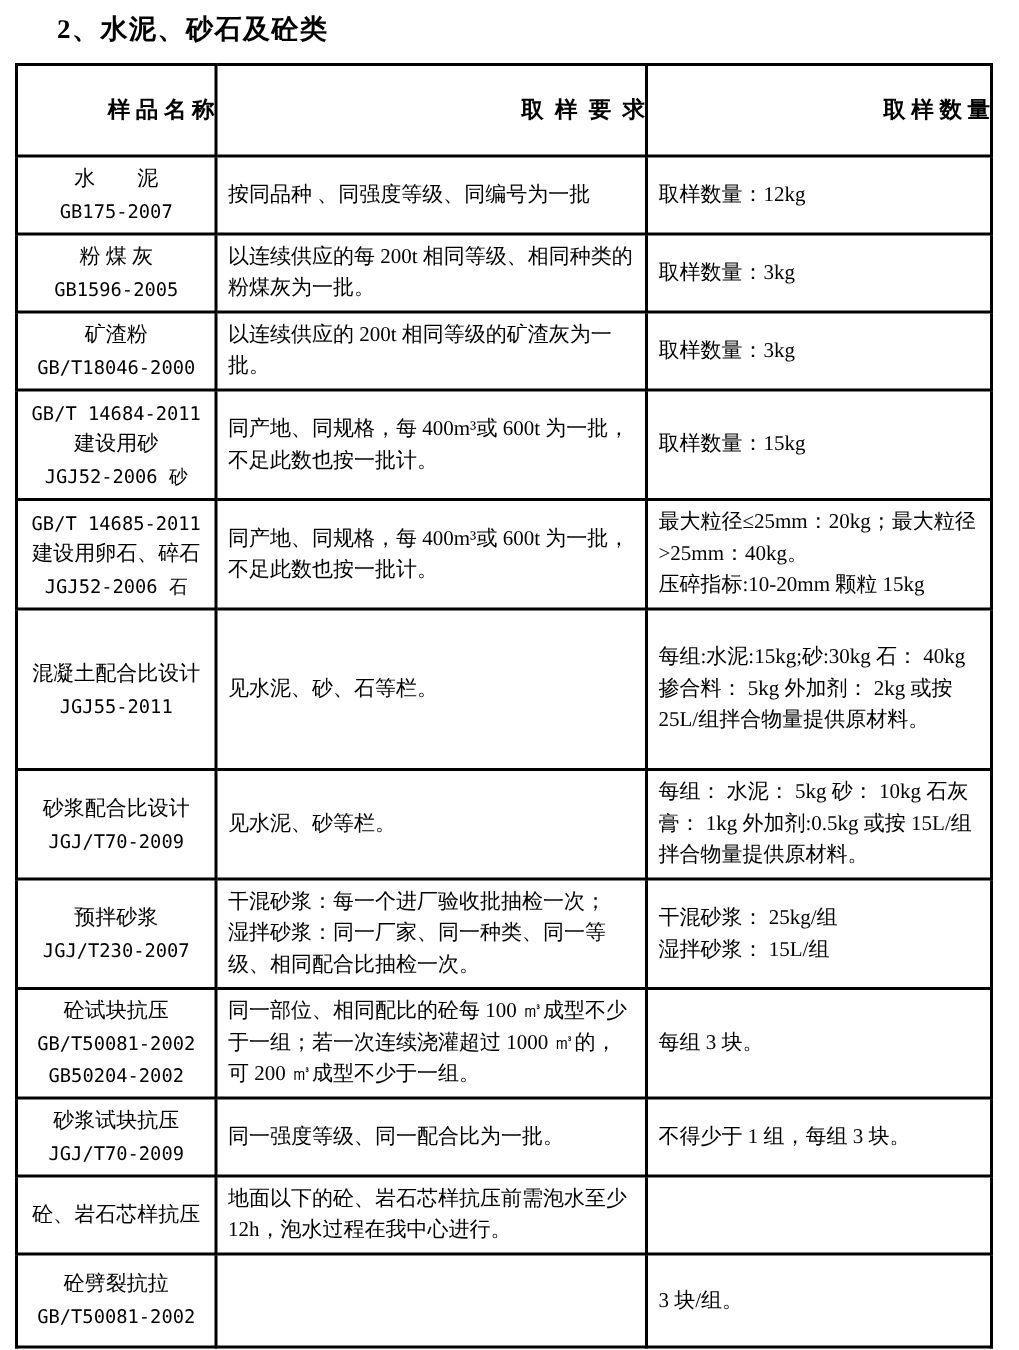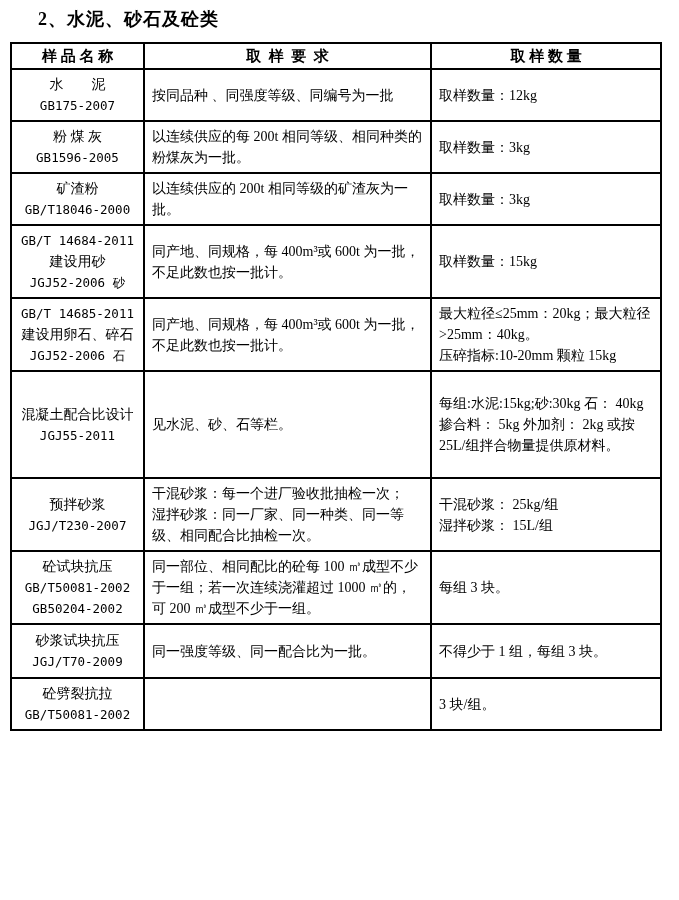--- a/index.html
+++ b/index.html
@@ -17,22 +17,22 @@
     margin-left:10px;width:650px;
   }
   table.sampling th,table.sampling td{
     border:2px solid #000;overflow:hidden;
   }
   col.c1{width:133px}
   col.c2{width:287px}
   col.c3{width:230px}
   thead tr{height:26px;}
   th{
-    font-size:15px;font-weight:bold;text-align:center;
-    padding:2px 0;white-space:pre;
+    font-size:15px;font-weight:bold;text-align:right;
+    padding:20px 0;white-space:pre;
   }
   td{
     font-size:14px;line-height:21px;vertical-align:middle;
     padding:4px 7px;
   }
   td.c-name{text-align:center;padding:4px 2px;}
   td.c-req,td.c-qty{text-align:left;}
   .line{display:block;}
   .code{
     font-family:"DejaVu Sans Mono","Liberation Mono",monospace;
@@ -147,20 +147,32 @@
           <span class="line code">JGJ55-2011</span>
         </td>
     <td class="c-req">
           <span class="line">见水泥、砂、石等栏。</span>
         </td>
     <td class="c-qty">
           <span class="line">每组:水泥:15kg;砂:30kg 石： 40kg 掺合料： 5kg 外加剂： 2kg 或按 25L/组拌合物量提供原材料。</span>
         </td>
   </tr>
 
+  <tr>
+    <td class="c-name">
+          <span class="line">砂浆配合比设计</span>
+          <span class="line code">JGJ/T70-2009</span>
+        </td>
+    <td class="c-req">
+          <span class="line">见水泥、砂等栏。</span>
+        </td>
+    <td class="c-qty">
+          <span class="line">每组： 水泥： 5kg 砂： 10kg 石灰膏： 1kg 外加剂:0.5kg 或按 15L/组拌合物量提供原材料。</span>
+        </td>
+  </tr>
 
   <tr>
     <td class="c-name">
           <span class="line">预拌砂浆</span>
           <span class="line code">JGJ/T230-2007</span>
         </td>
     <td class="c-req">
           <span class="line">干混砂浆：每一个进厂验收批抽检一次；</span>
           <span class="line">湿拌砂浆：同一厂家、同一种类、同一等级、相同配合比抽检一次。</span>
         </td>
@@ -190,20 +202,29 @@
           <span class="line code">JGJ/T70-2009</span>
         </td>
     <td class="c-req">
           <span class="line">同一强度等级、同一配合比为一批。</span>
         </td>
     <td class="c-qty">
           <span class="line">不得少于 1 组，每组 3 块。</span>
         </td>
   </tr>
 
+  <tr>
+    <td class="c-name">
+          <span class="line">砼、岩石芯样抗压</span>
+        </td>
+    <td class="c-req">
+          <span class="line">地面以下的砼、岩石芯样抗压前需泡水至少 12h，泡水过程在我中心进行。</span>
+        </td>
+    <td class="c-qty"></td>
+  </tr>
 
 
   <tr>
     <td class="c-name">
           <span class="line">砼劈裂抗拉</span>
           <span class="line code">GB/T50081-2002</span>
         </td>
     <td class="c-req"></td>
     <td class="c-qty">
           <span class="line">3 块/组。</span>

